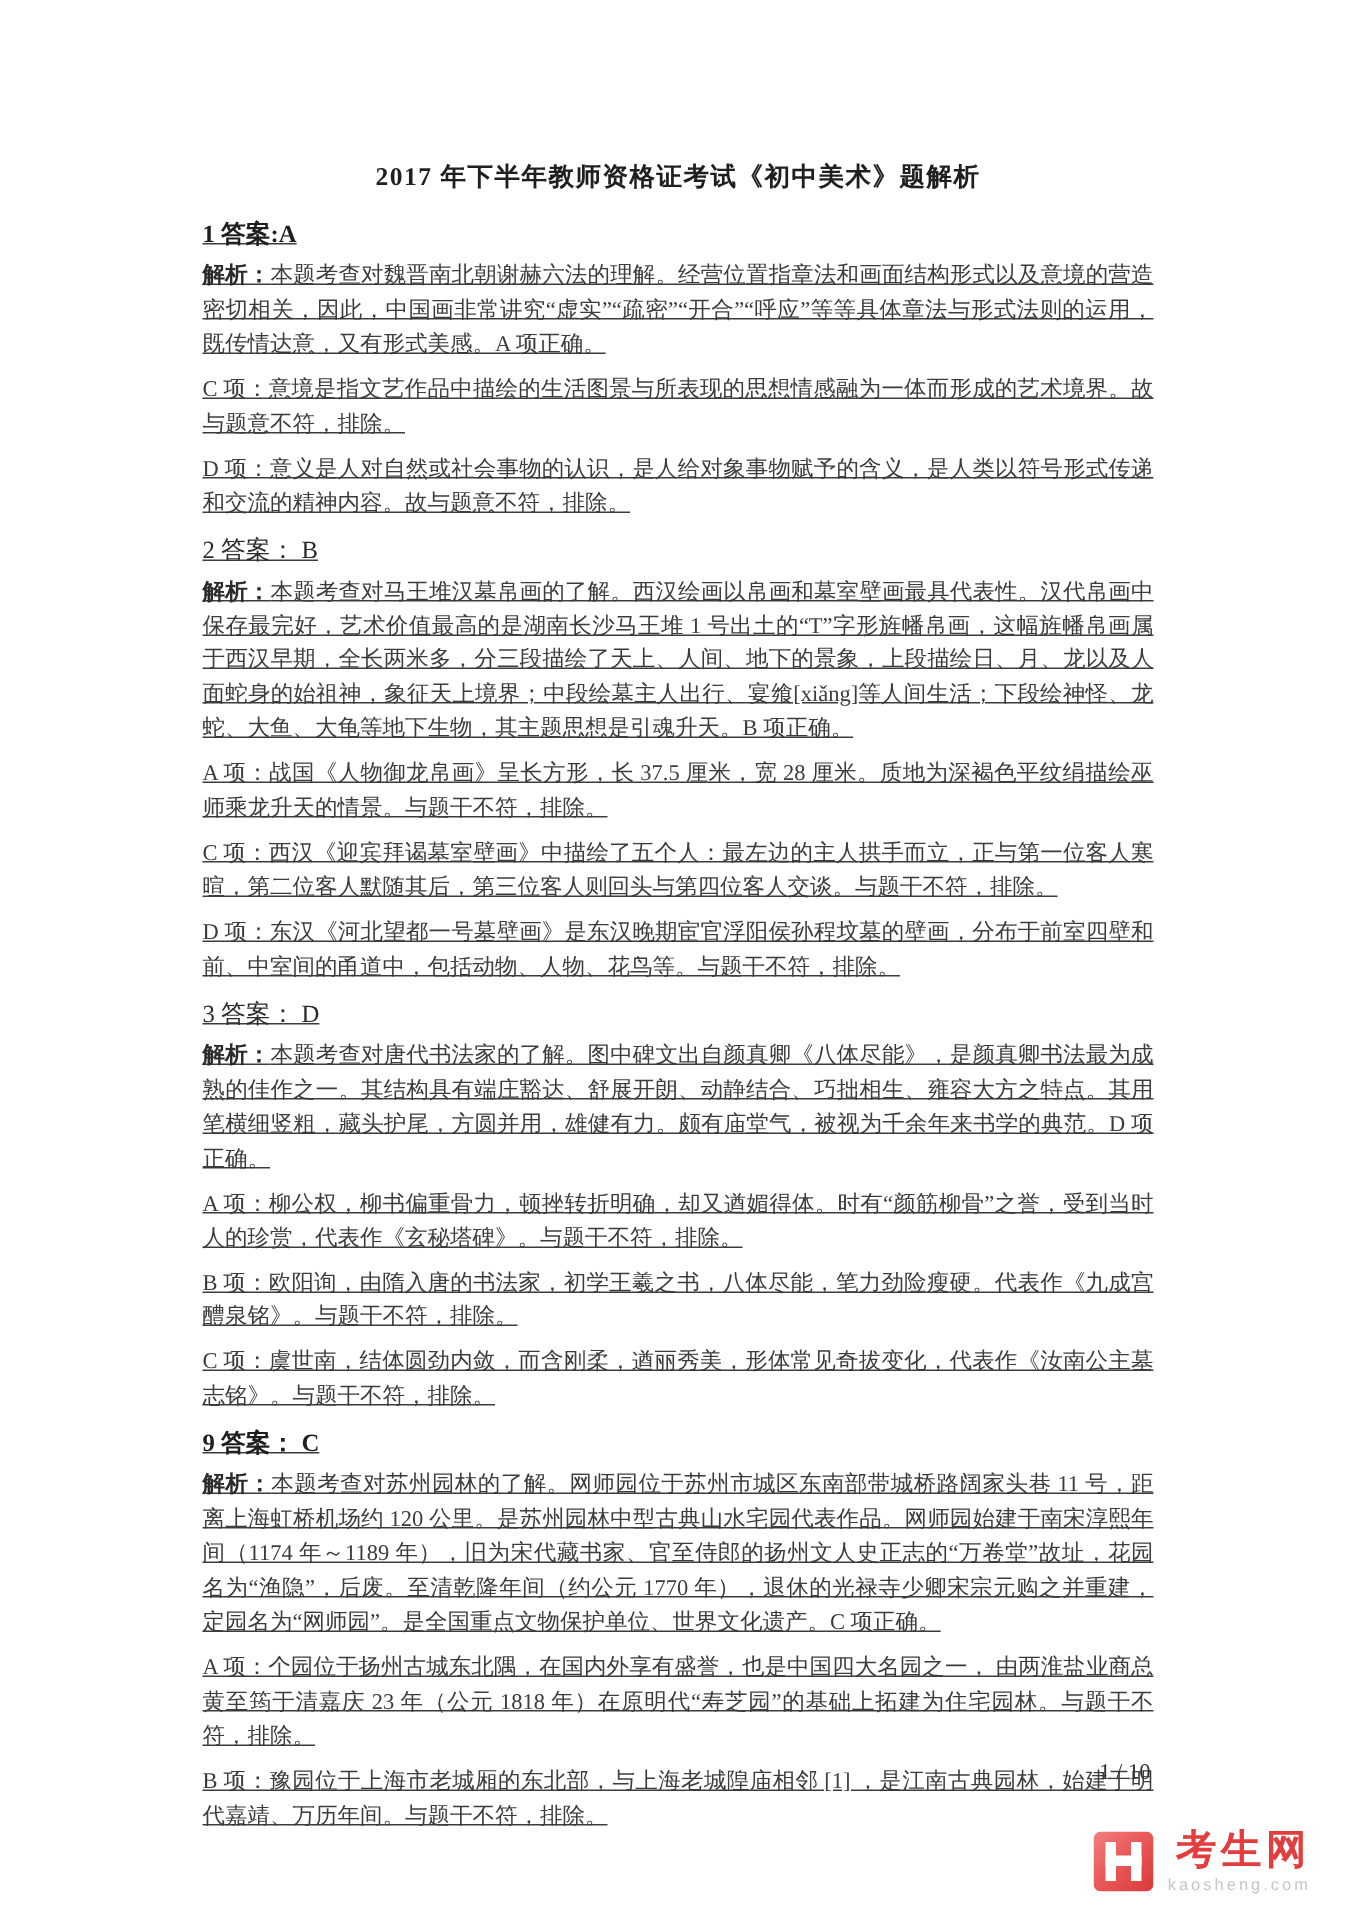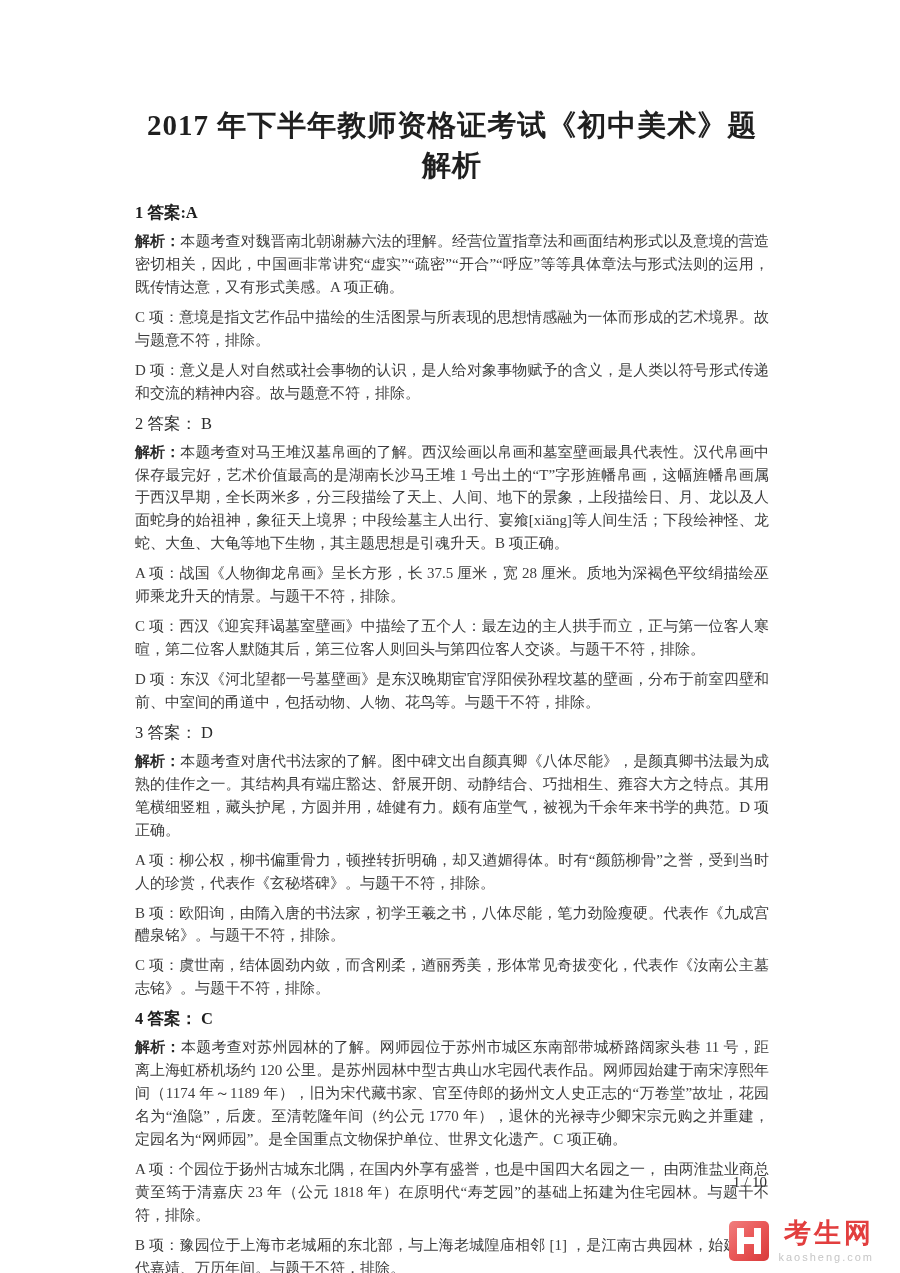--- a/index.html
+++ b/index.html
@@ -10,28 +10,28 @@
     overflow: hidden;
     font-family: "Liberation Serif", serif;
     color: #3c3c3c;
   }
   .page {
     position: absolute;
     left: 135px; top: 106px;
     width: 634px;
   }
   .doc-title {
-    font-size: 29px;
+    font-size: 17px;
     font-weight: bold;
     color: #1f1f1f;
     text-align: center;
     letter-spacing: 1px;
     margin-bottom: 16px;
   }
-  .section { margin-bottom: 4px; }
+  .section { margin-bottom: 4px; text-decoration: underline; }
   .answer-heading {
     font-size: 16.5px;
     color: #2b2b2b;
     margin: 8px 0 6px 0;
     font-weight: normal;
   }
   .answer-heading.bold { font-weight: bold; color: #1e1e1e; }
   .para {
     font-size: 15px;
     line-height: 1.53;
@@ -97,21 +97,21 @@
 
   <section class="section">
     <h2 class="answer-heading">3 答案： D</h2>
     <p class="para"><span class="lead">解析：</span><span>本题考查对唐代书法家的了解。图中碑文出自颜真卿《八体尽能》，是颜真卿书法最为成熟的佳作之一。其结构具有端庄豁达、舒展开朗、动静结合、巧拙相生、雍容大方之特点。其用笔横细竖粗，藏头护尾，方圆并用，雄健有力。颇有庙堂气，被视为千余年来书学的典范。D 项正确。</span></p>
     <p class="para"><span>A 项：柳公权，柳书偏重骨力，顿挫转折明确，却又遒媚得体。时有“颜筋柳骨”之誉，受到当时人的珍赏，代表作《玄秘塔碑》。与题干不符，排除。</span></p>
     <p class="para"><span>B 项：欧阳询，由隋入唐的书法家，初学王羲之书，八体尽能，笔力劲险瘦硬。代表作《九成宫醴泉铭》。与题干不符，排除。</span></p>
     <p class="para"><span>C 项：虞世南，结体圆劲内敛，而含刚柔，遒丽秀美，形体常见奇拔变化，代表作《汝南公主墓志铭》。与题干不符，排除。</span></p>
   </section>
 
   <section class="section">
-    <h2 class="answer-heading bold">4 答案： C</h2>
+    <h2 class="answer-heading bold">9 答案： C</h2>
     <p class="para"><span class="lead">解析：</span><span>本题考查对苏州园林的了解。网师园位于苏州市城区东南部带城桥路阔家头巷 11 号，距离上海虹桥机场约 120 公里。是苏州园林中型古典山水宅园代表作品。网师园始建于南宋淳熙年间（1174 年～1189 年），旧为宋代藏书家、官至侍郎的扬州文人史正志的“万卷堂”故址，花园名为“渔隐”，后废。至清乾隆年间（约公元 1770 年），退休的光禄寺少卿宋宗元购之并重建，定园名为“网师园”。是全国重点文物保护单位、世界文化遗产。C 项正确。</span></p>
     <p class="para"><span>A 项：个园位于扬州古城东北隅，在国内外享有盛誉，也是中国四大名园之一， 由两淮盐业商总黄至筠于清嘉庆 23 年（公元 1818 年）在原明代“寿芝园”的基础上拓建为住宅园林。与题干不符，排除。</span></p>
     <p class="para"><span>B 项：豫园位于上海市老城厢的东北部，与上海老城隍庙相邻 [1] ，是江南古典园林，始建于明代嘉靖、万历年间。与题干不符，排除。</span></p>
   </section>
 
 </main>
 
 <div class="page-number">1 / 10</div>
 
 <div class="brand-logo">

